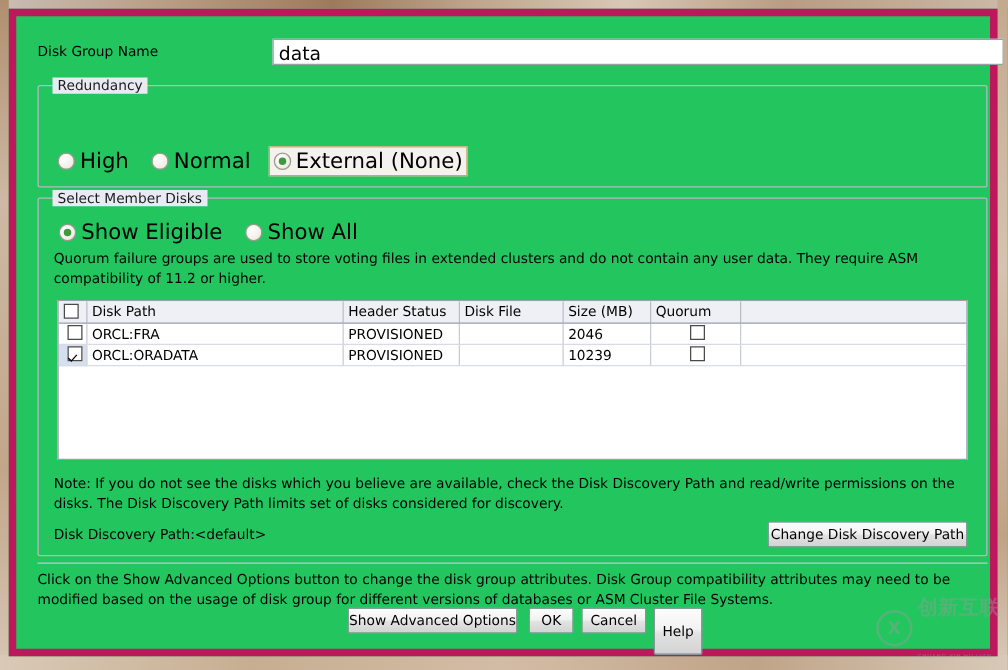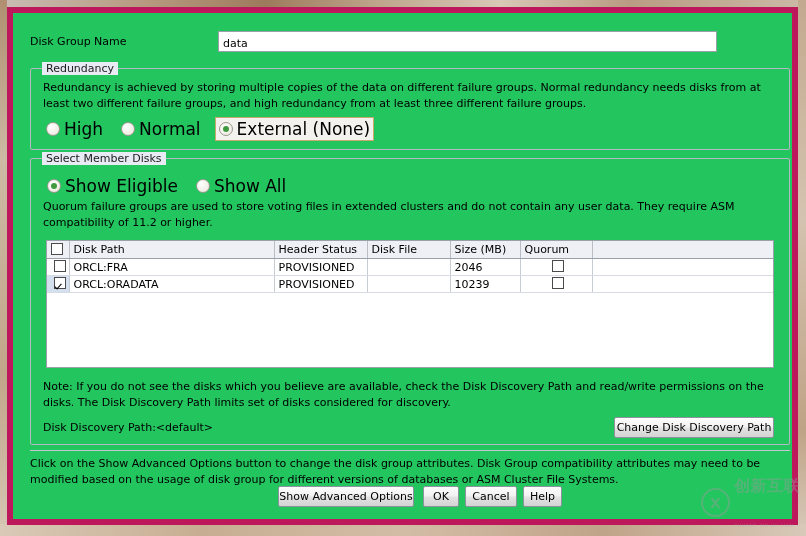--- a/index.html
+++ b/index.html
@@ -36,24 +36,24 @@
     position:absolute;left:7px;top:7px;width:791px;height:518px;
     background:#22c55e;
     border:6px solid #be185d;
     box-sizing:border-box;
   }
 
   
   .name-row{position:absolute;left:17px;top:18px;width:760px;height:22px;}
   .name-label{position:absolute;left:0;top:4px;white-space:nowrap;}
   .name-input{
-    position:absolute;left:188px;top:0;width:499px;height:21px;
+    position:absolute;left:188px;top:0;width:585px;height:21px;
     background:#ffffff;border:1px solid #9aa0a8;box-sizing:border-box;
     padding:3px 15px 0 4px;font-family:"DejaVu Sans","Liberation Sans",sans-serif;
-    font-size:11px;color:#000;outline:none;
+    font-size:15px;color:#000;outline:none;
   }
 
   
   .groupbox{
     position:absolute;
     border:1px solid #b4bac4;
     border-radius:2px;
     box-sizing:border-box;
     background:transparent;
   }
@@ -164,21 +164,20 @@
 <div class="dialog">
 
   <div class="name-row">
     <span class="name-label">Disk Group Name</span>
     <input class="name-input" type="text" value="data" style="">
   </div>
 
   <div class="groupbox" id="redundancy-box">
     <span class="gb-title">Redundancy</span>
 
-    <div class="para" style="left:12px;top:11px;width:732px;">Redundancy is achieved by storing multiple copies of the data on different failure groups. Normal redundancy needs disks from at least two different failure groups, and high redundancy from at least three different failure groups.</div>
 
     <div class="radio-row" style="left:11px;top:48px;">
       <div class="radio-item">
         <span class="radio-dot"></span>
         <span class="radio-label">High</span>
       </div>
       <div class="radio-item">
         <span class="radio-dot"></span>
         <span class="radio-label">Normal</span>
       </div>
@@ -267,21 +266,21 @@
 
   <div class="btn" style="left:601px;top:404px;width:160px;height:21px;">Change Disk Discovery Path</div>
 
   <div class="divider"></div>
 
   <div class="para" style="left:17px;top:443px;width:760px;">Click on the Show Advanced Options button to change the disk group attributes. Disk Group compatibility attributes may need to be modified based on the usage of disk group for different versions of databases or ASM Cluster File Systems.</div>
 
   <div class="btn" style="left:265px;top:473px;width:136px;height:21px;">Show Advanced Options</div>
   <div class="btn" style="left:410px;top:473px;width:36px;height:21px;">OK</div>
   <div class="btn" style="left:452px;top:473px;width:52px;height:21px;">Cancel</div>
-  <div class="btn" style="left:510px;top:473px;width:39px;height:21px;">Help</div>
+  <div class="btn" style="left:510px;top:473px;width:39px;height:38px;">Help</div>
 </div>
 
 <div class="watermark">
   <span class="wm-logo">X</span>
   <span class="wm-text">
     <span class="wm-cn">创新互联</span>
     <span class="wm-en">CHUANG XIN HU LIAN</span>
   </span>
 </div>
 

